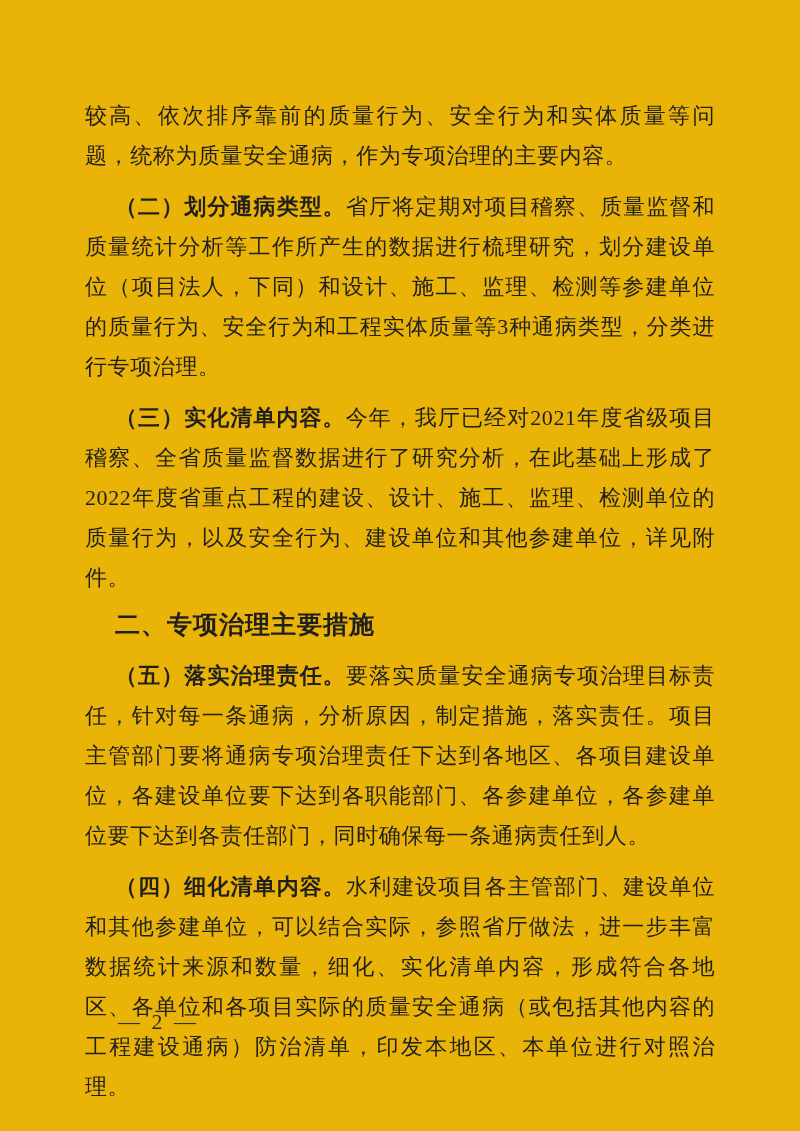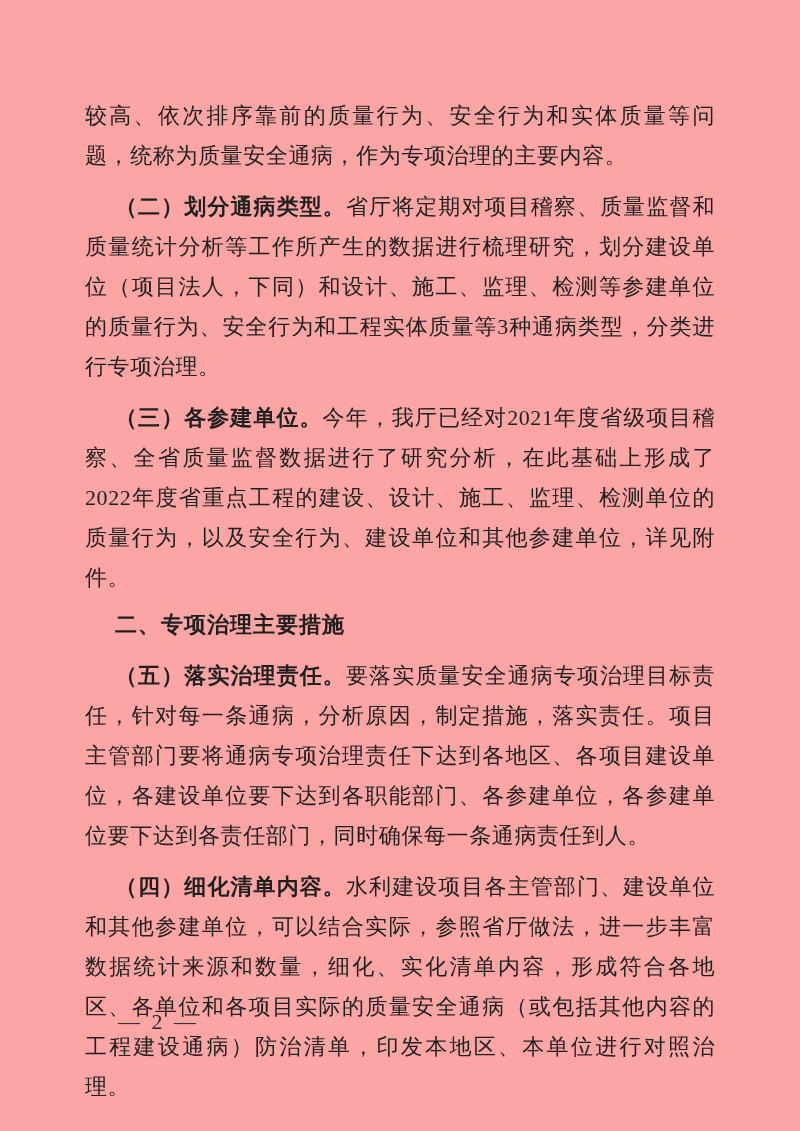--- a/index.html
+++ b/index.html
@@ -4,21 +4,21 @@
 <style>
   html, body {
     margin: 0;
     padding: 0;
     background: #ffffff;
   }
   .doc-page {
     position: relative;
     width: 800px;
     height: 1131px;
-    background: #fca5a5;
+    background: #eab308;
     color: #1f1f1f;
     font-family: "Liberation Serif", "DejaVu Serif", serif;
     overflow: hidden;
   }
   .doc-body {
     position: absolute;
     top: 96px;
     left: 85px;
     width: 630px;
   }
@@ -32,21 +32,21 @@
   }
   .para.indented {
     text-indent: 30px;
     margin-top: 11px;
   }
   .lead {
     font-weight: 700;
   }
   .section-heading {
     margin: 7px 0 0 0;
-    font-size: 22px;
+    font-size: 25px;
     line-height: 40px;
     font-family: Liberation Serif, serif;
     font-weight: 700;
     letter-spacing: 1px;
     text-indent: 30px;
   }
   .page-number {
     position: absolute;
     left: 118px;
     top: 1007px;
@@ -59,21 +59,21 @@
 </head>
 <body>
 
 <div class="doc-page">
   <div class="doc-body">
 
     <p class="para"><span>较高、依次排序靠前的质量行为、安全行为和实体质量等问题，统称为质量安全通病，作为专项治理的主要内容。</span></p>
 
     <p class="para indented"><b class="lead">（二）划分通病类型。</b><span>省厅将定期对项目稽察、质量监督和质量统计分析等工作所产生的数据进行梳理研究，划分建设单位（项目法人，下同）和设计、施工、监理、检测等参建单位的质量行为、安全行为和工程实体质量等3种通病类型，分类进行专项治理。</span></p>
 
-    <p class="para indented"><b class="lead">（三）各参建单位。</b><span>今年，我厅已经对2021年度省级项目稽察、全省质量监督数据进行了研究分析，在此基础上形成了2022年度省重点工程的建设、设计、施工、监理、检测单位的质量行为，以及安全行为、建设单位和其他参建单位，详见附件。</span></p>
+    <p class="para indented"><b class="lead">（三）实化清单内容。</b><span>今年，我厅已经对2021年度省级项目稽察、全省质量监督数据进行了研究分析，在此基础上形成了2022年度省重点工程的建设、设计、施工、监理、检测单位的质量行为，以及安全行为、建设单位和其他参建单位，详见附件。</span></p>
 
     <h2 class="section-heading">二、专项治理主要措施</h2>
 
     <p class="para indented"><b class="lead">（五）落实治理责任。</b><span>要落实质量安全通病专项治理目标责任，针对每一条通病，分析原因，制定措施，落实责任。项目主管部门要将通病专项治理责任下达到各地区、各项目建设单位，各建设单位要下达到各职能部门、各参建单位，各参建单位要下达到各责任部门，同时确保每一条通病责任到人。</span></p>
 
     <p class="para indented"><b class="lead">（四）细化清单内容。</b><span>水利建设项目各主管部门、建设单位和其他参建单位，可以结合实际，参照省厅做法，进一步丰富数据统计来源和数量，细化、实化清单内容，形成符合各地区、各单位和各项目实际的质量安全通病（或包括其他内容的工程建设通病）防治清单，印发本地区、本单位进行对照治理。</span></p>
 
   </div>
 
   <div class="page-number">— 2 —</div>

